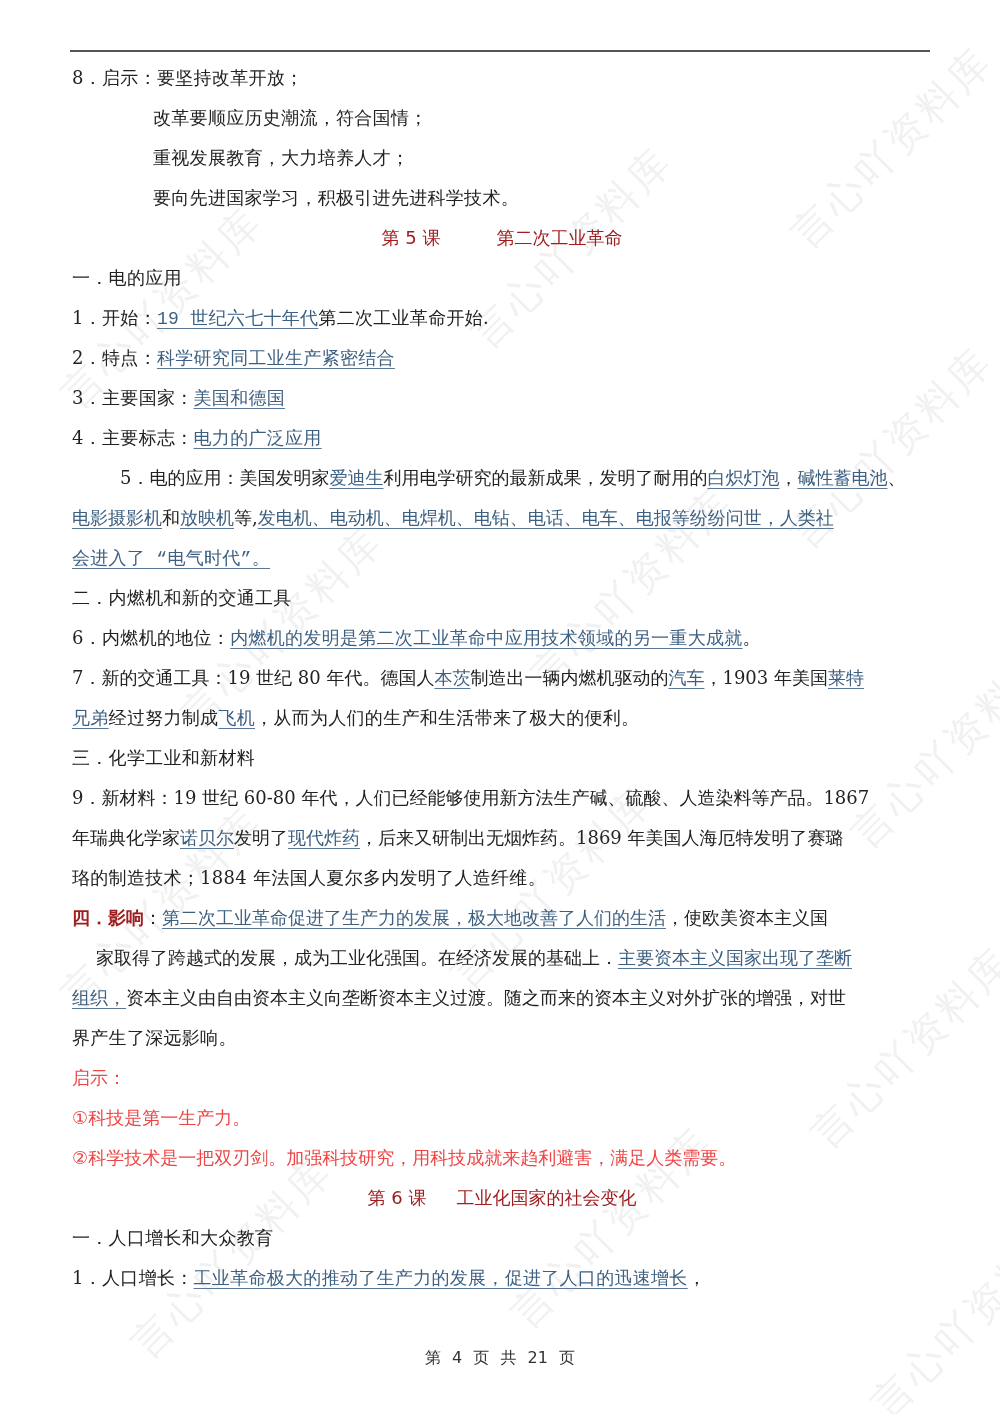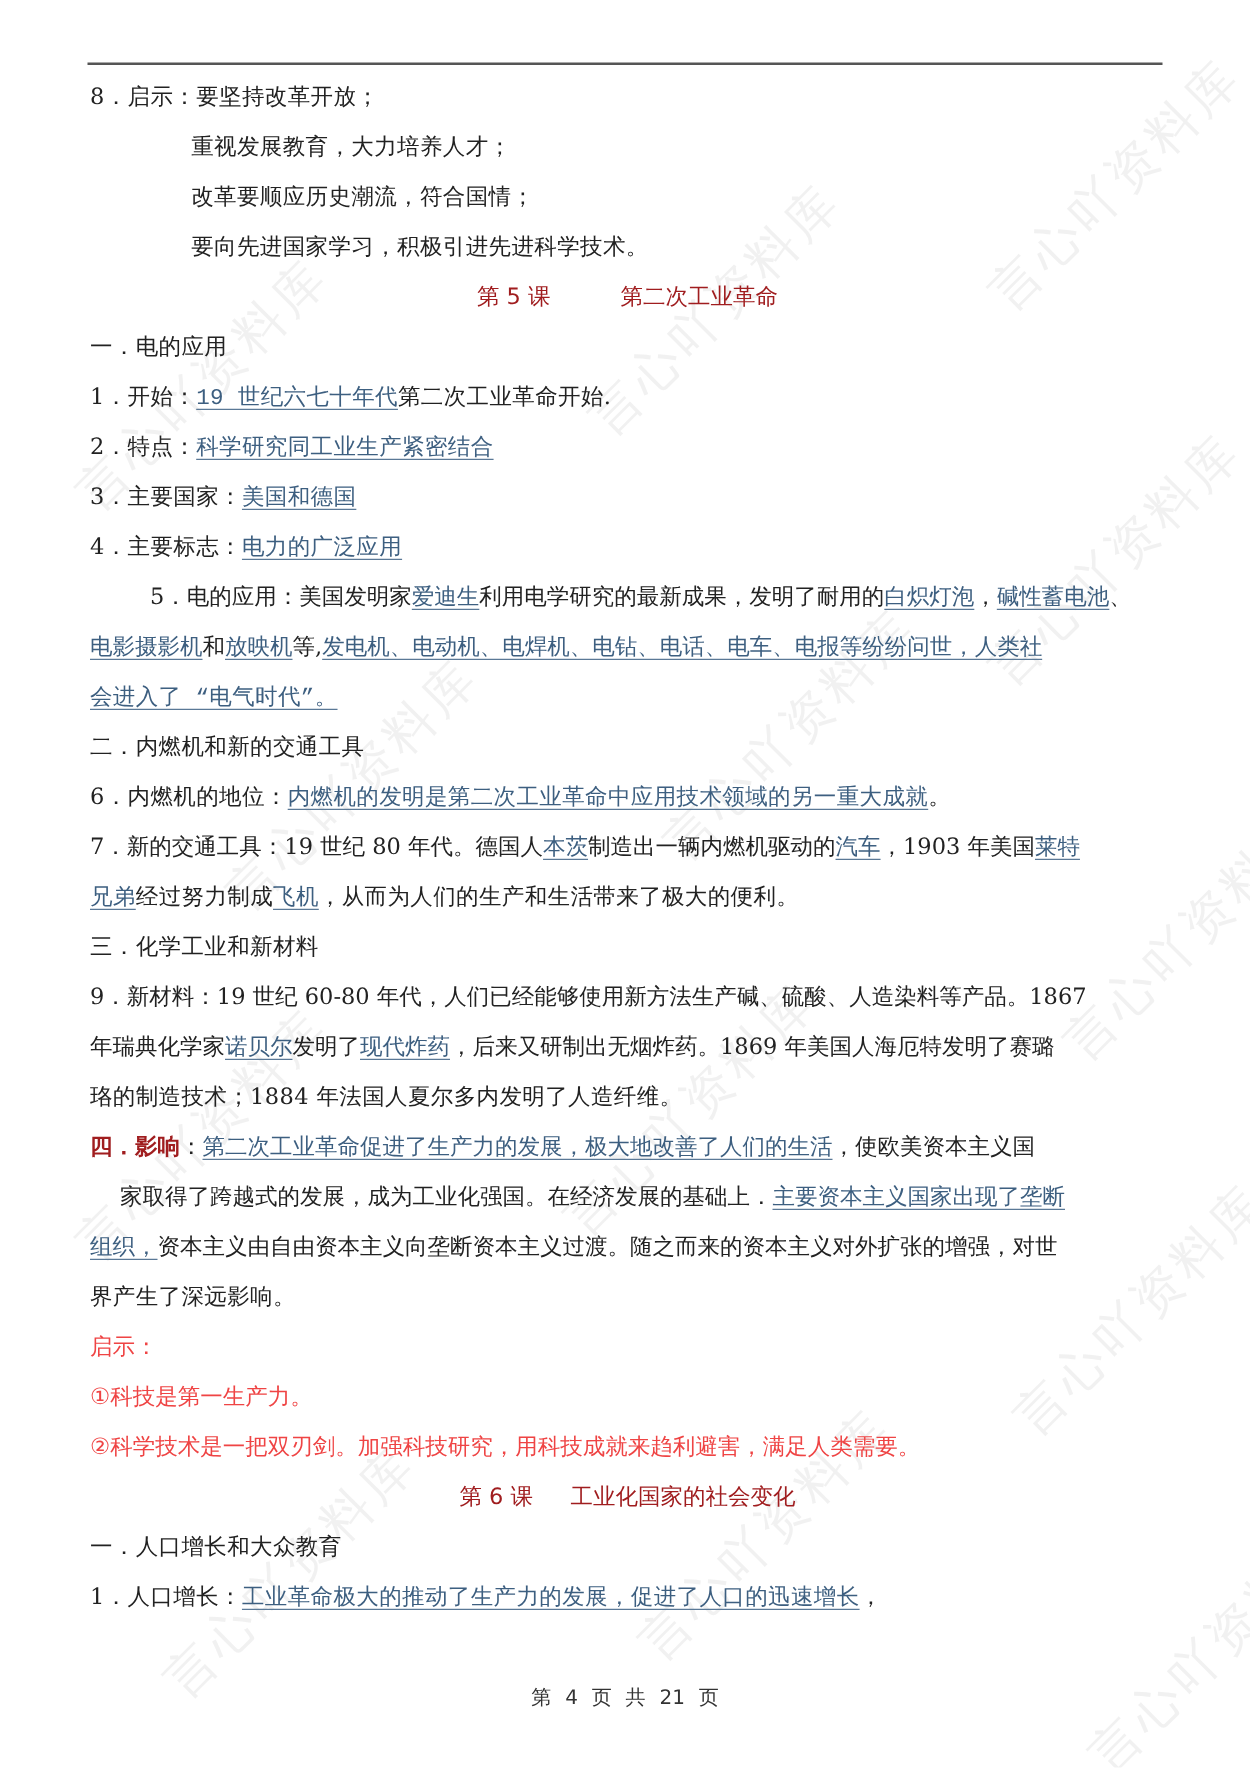--- a/index.html
+++ b/index.html
@@ -105,22 +105,22 @@
 <div class="watermark" style="left:780px; top:1020px;">言心吖资料库</div>
 <div class="watermark" style="left:100px; top:1230px;">言心吖资料库</div>
 <div class="watermark" style="left:480px; top:1200px;">言心吖资料库</div>
 <div class="watermark" style="left:840px; top:1290px;">言心吖资料库</div>
 
 <div class="page">
 
   <div class="line">
     <span>8．启示：</span><span>要坚持改革开放；</span>
   </div>
+  <div class="line indent">改革要顺应历史潮流，符合国情；</div>
   <div class="line indent">重视发展教育，大力培养人才；</div>
-  <div class="line indent">改革要顺应历史潮流，符合国情；</div>
   <div class="line indent">要向先进国家学习，积极引进先进科学技术。</div>
 
   <div class="lesson-title">
     <span>第 5 课</span><span class="gap"></span><span>第二次工业革命</span>
   </div>
 
   <div class="line">一．电的应用</div>
   <div class="line">
     <span>1．开始：</span><span class="u">19 世纪六七十年代</span><span>第二次工业革命开始.</span>
   </div>

